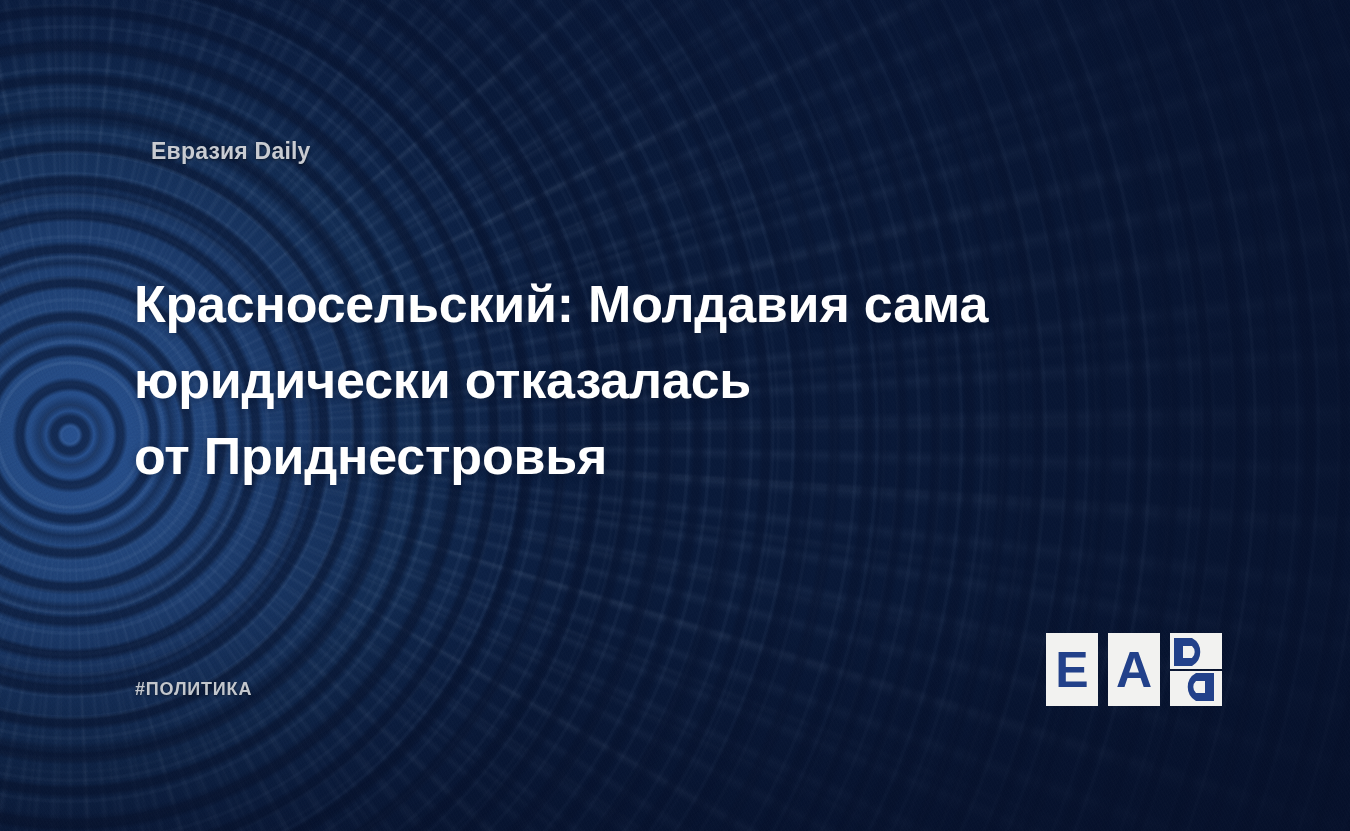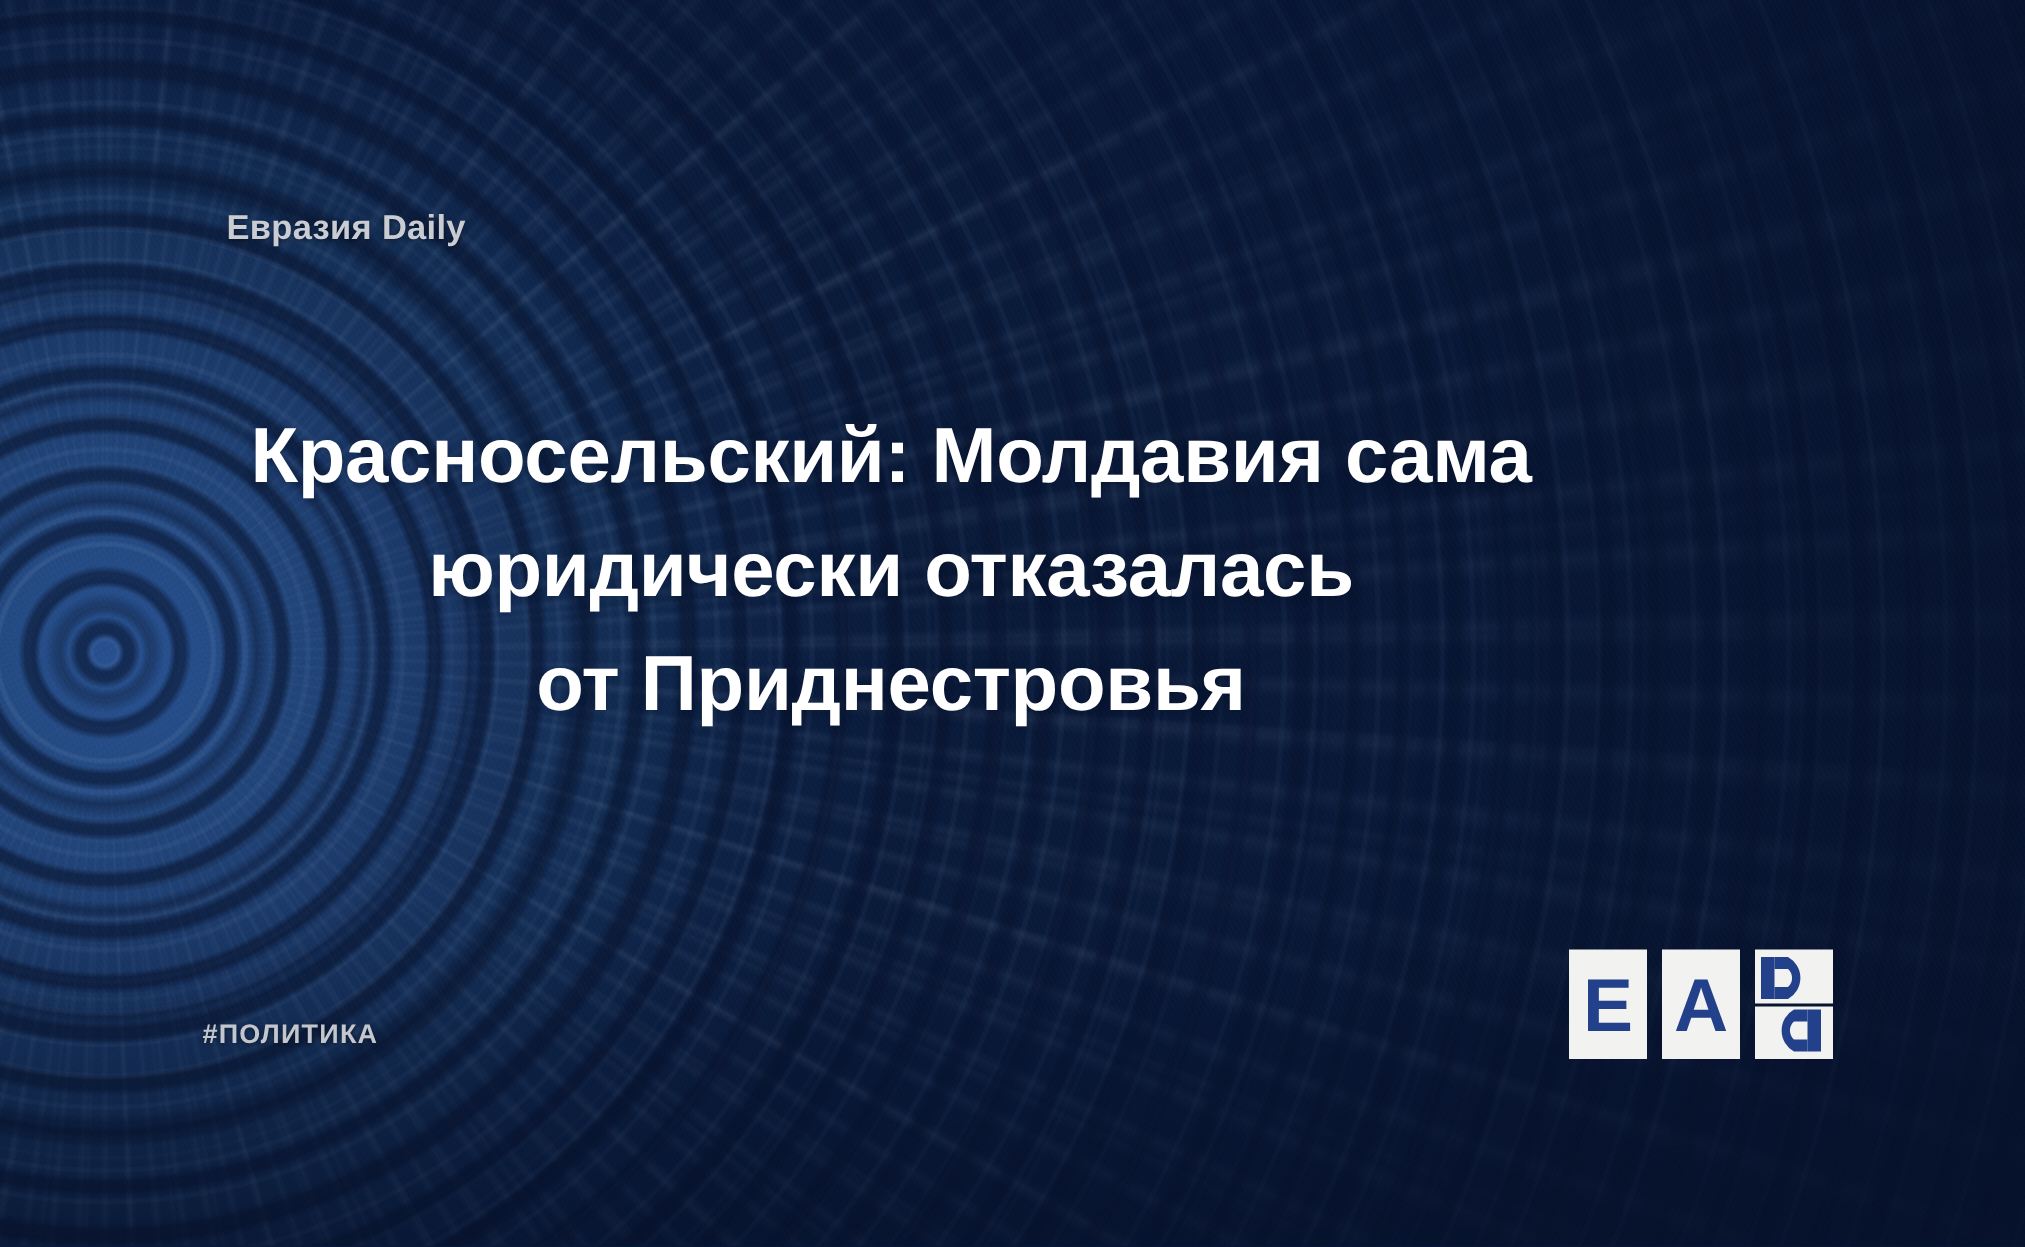--- a/index.html
+++ b/index.html
@@ -137,21 +137,21 @@
     top: 266px;
     width: 920px;
     margin: 0;
     font-size: 52px;
     line-height: 76px;
     font-weight: bold;
     color: #ffffff;
     letter-spacing: -0.2px;
     text-shadow: 0 2px 8px rgba(3,12,34,.40);
   }
-  #headline .hl-line { display: block; white-space: nowrap; text-align: center; }
+  #headline .hl-line { display: block; white-space: nowrap; }
 
   #hashtag {
     position: absolute;
     left: 135px;
     top: 679px;
     font-size: 18px;
     font-weight: bold;
     letter-spacing: .8px;
     color: #c3c7cd;
     text-shadow: 0 1px 3px rgba(0,0,0,.45);

